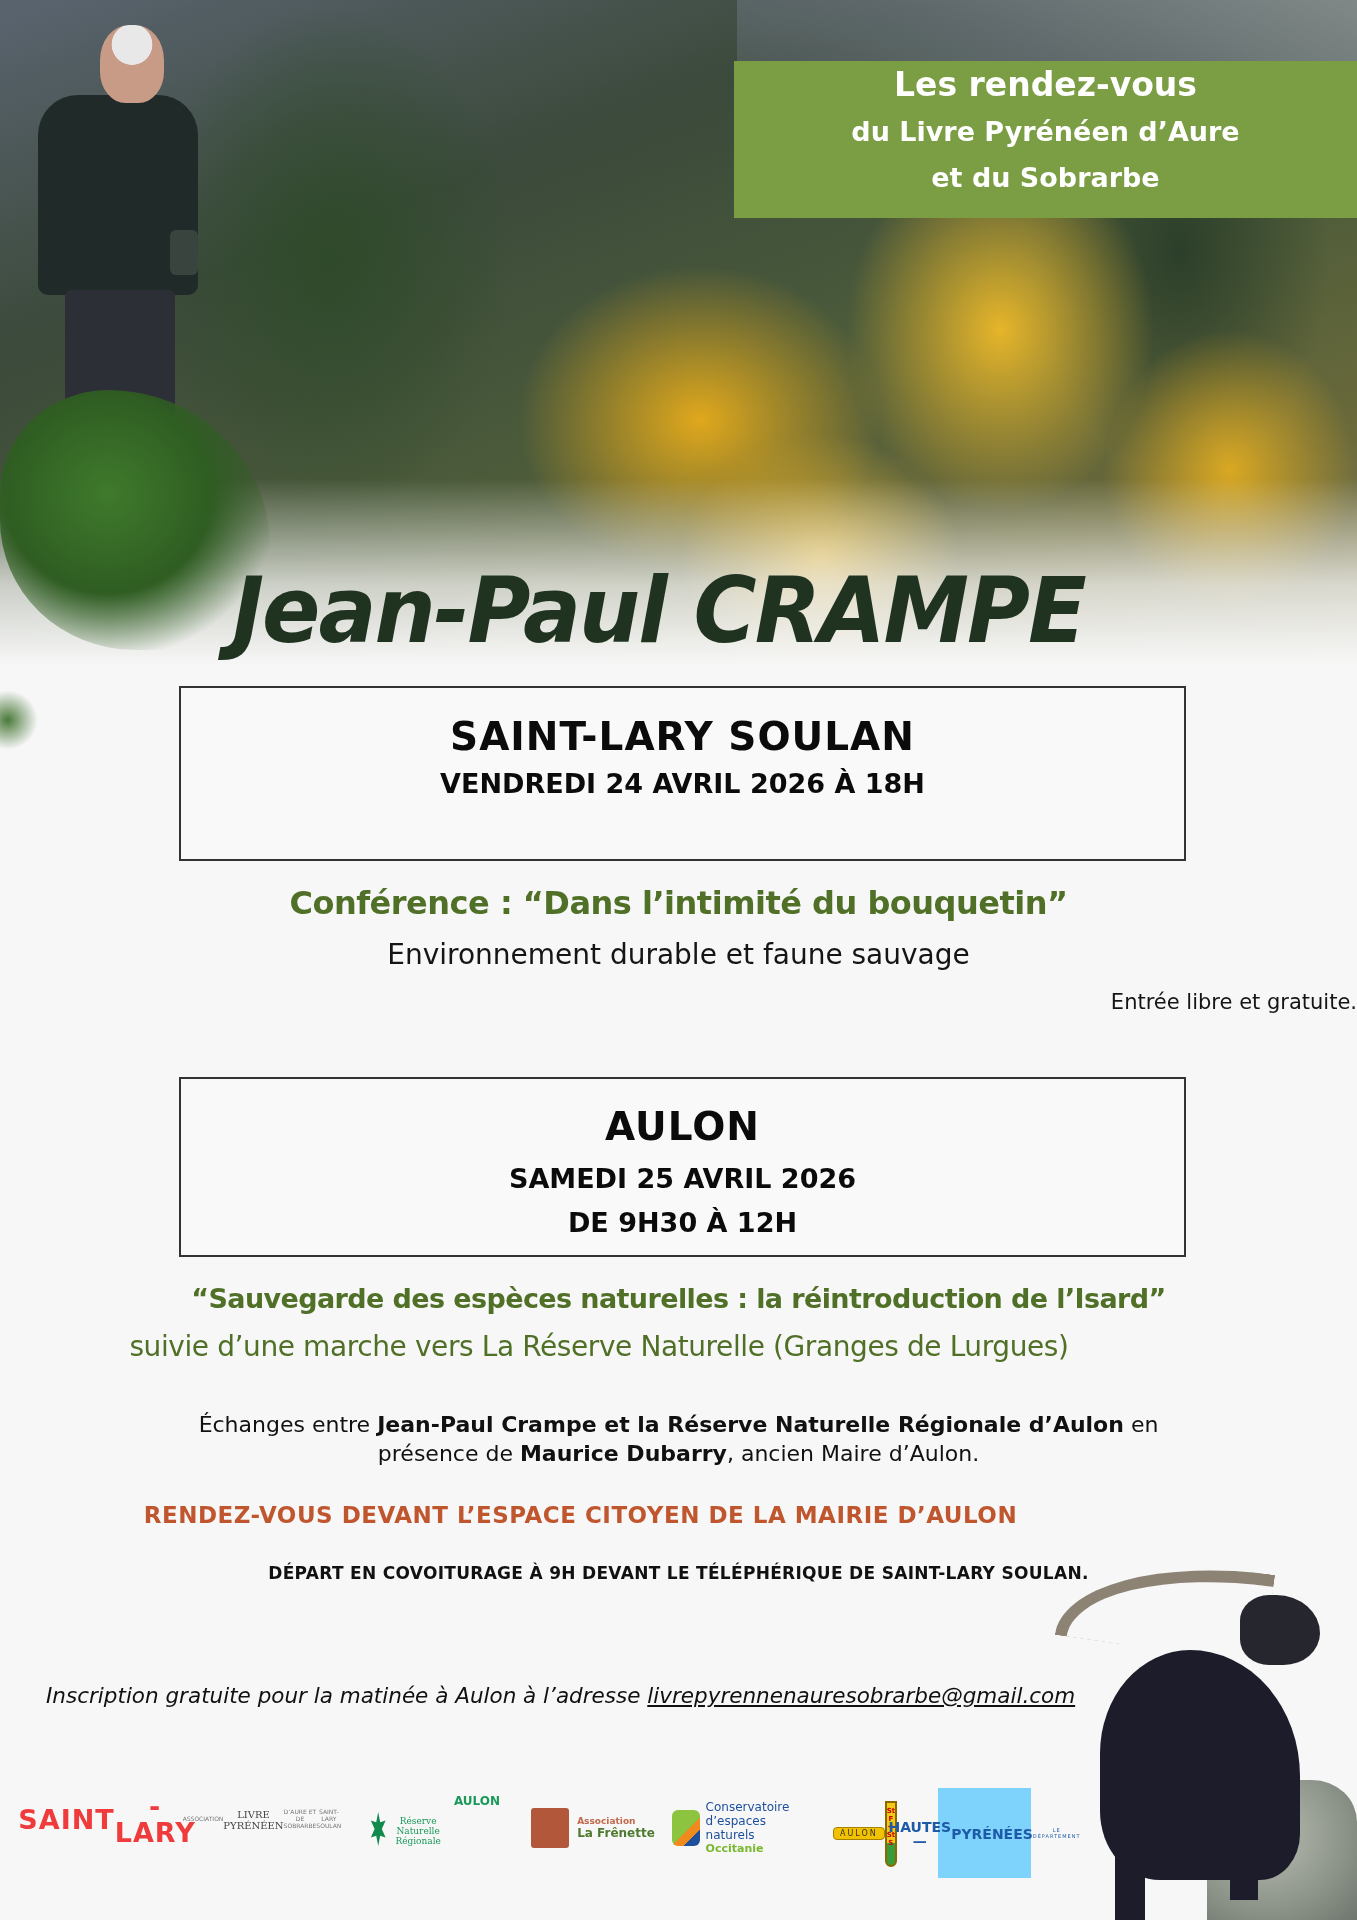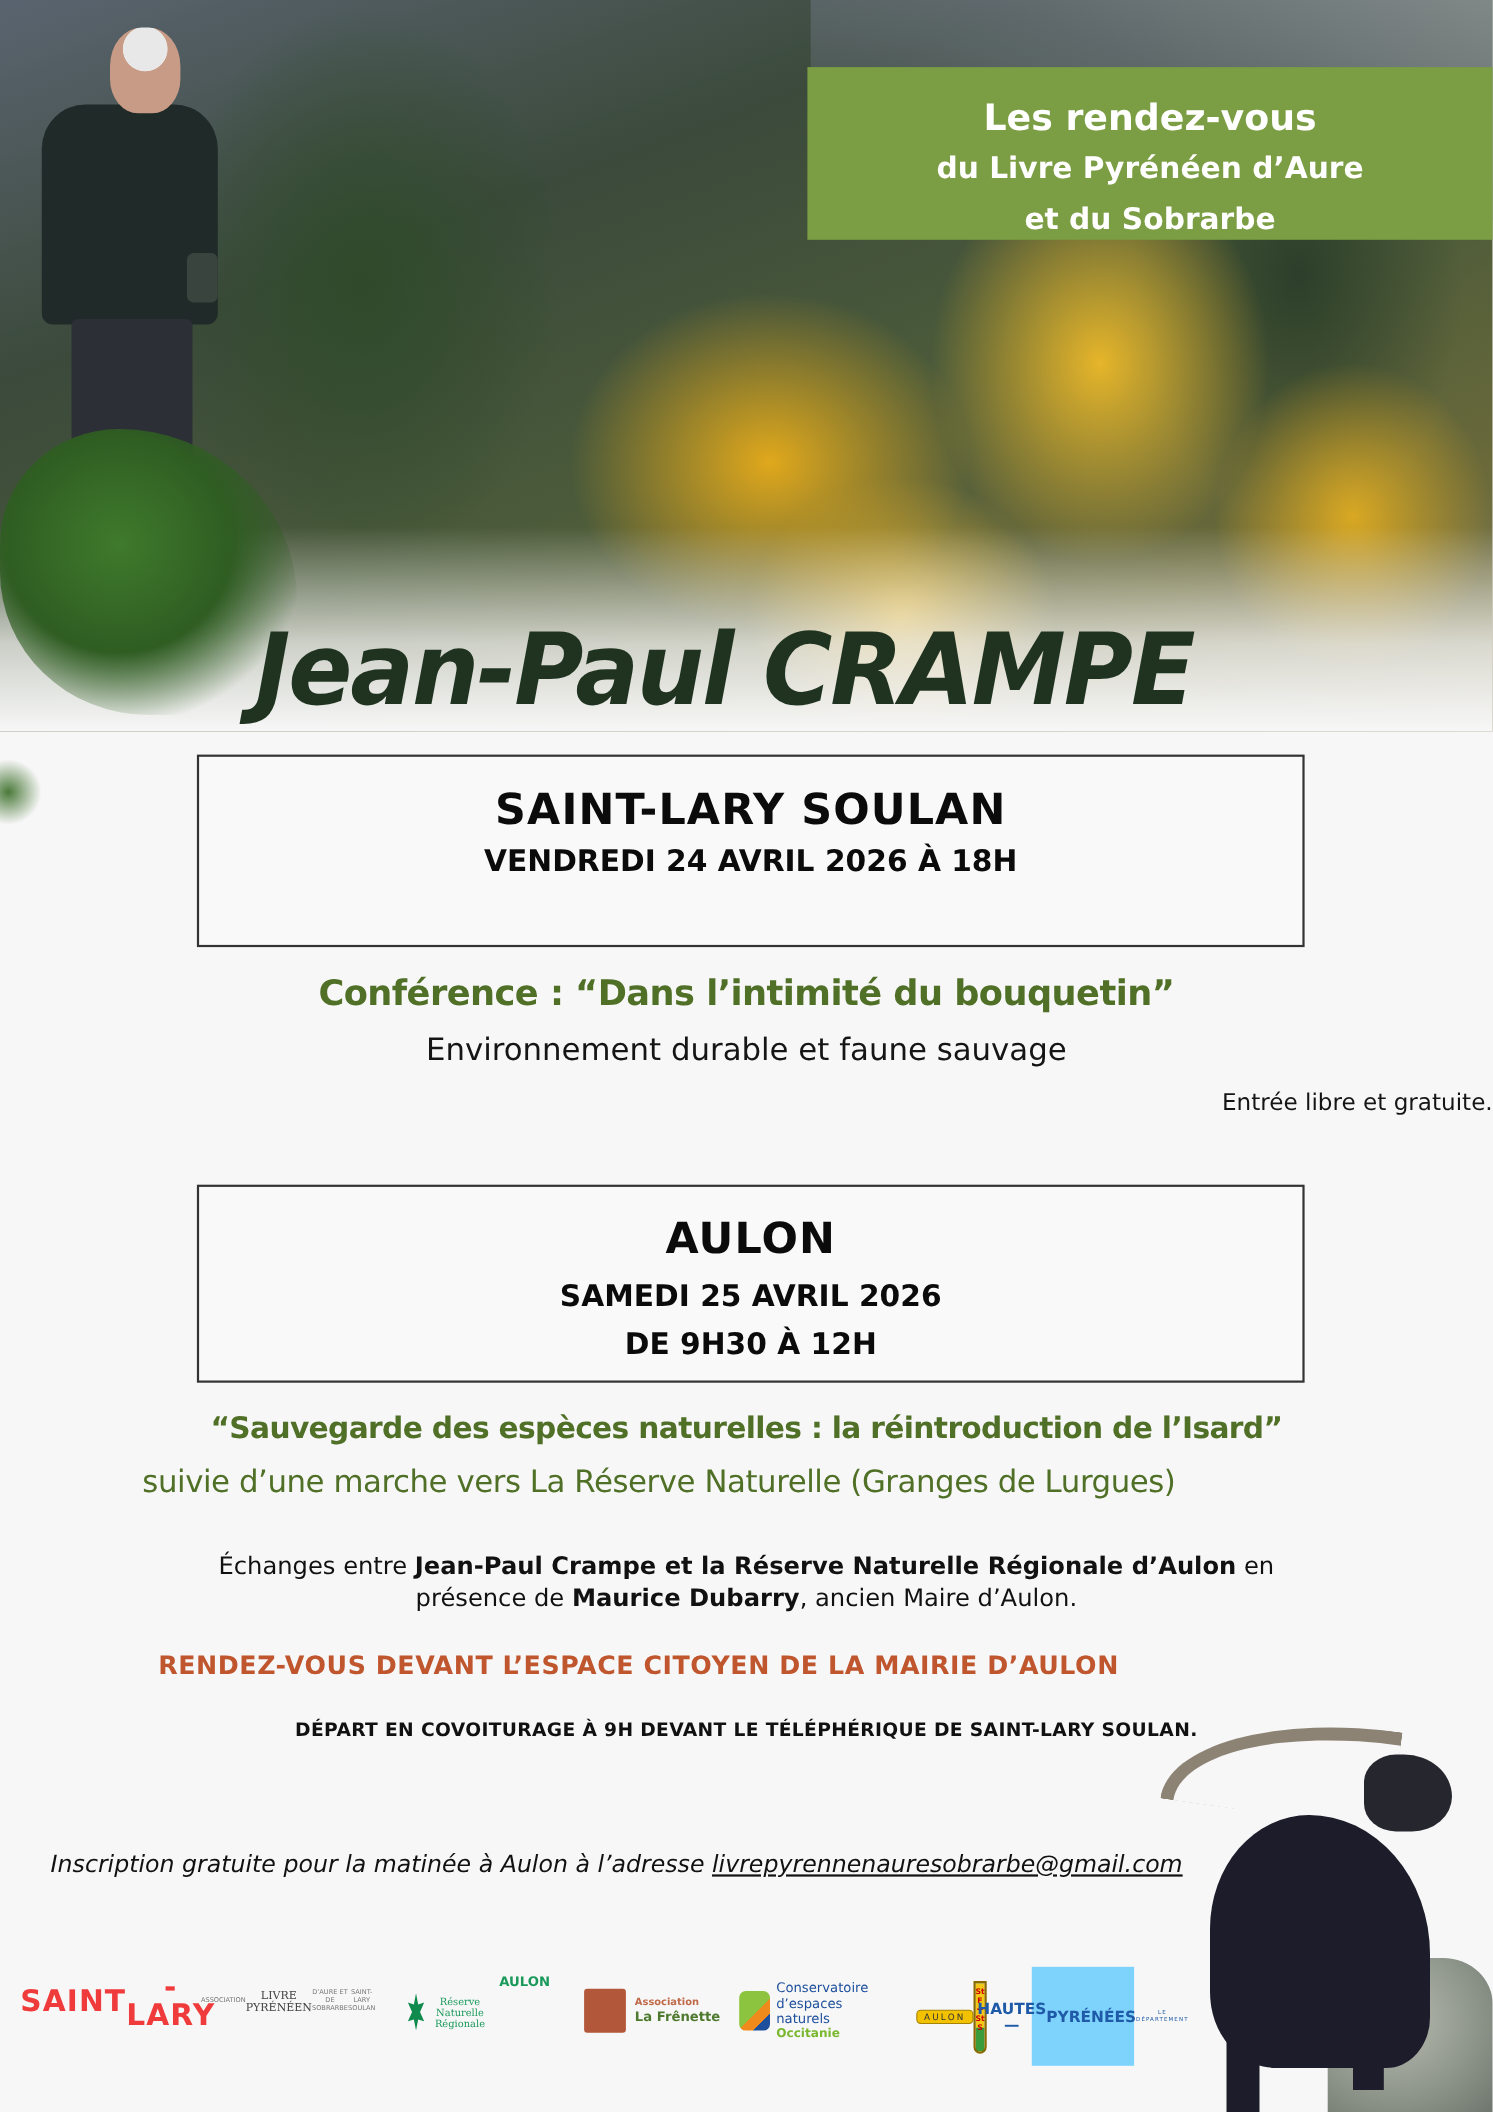--- a/index.html
+++ b/index.html
@@ -23,21 +23,21 @@
   .person { position: absolute; left: 20px; top: 25px; width: 210px; height: 440px; }
   .person .head { position: absolute; left: 80px; top: 0; width: 64px; height: 78px; border-radius: 45% 45% 40% 40%;
     background: radial-gradient(circle at 50% 25%, #e8e8e8 0 30%, #c89b86 31% 100%); }
   .person .torso { position: absolute; left: 18px; top: 70px; width: 160px; height: 200px; border-radius: 40px 40px 10px 10px; background: #1f2a29; }
   .person .legs { position: absolute; left: 45px; top: 265px; width: 110px; height: 180px; border-radius: 6px; background: #2c2f36; }
   .person .bino { position: absolute; left: 150px; top: 205px; width: 28px; height: 45px; border-radius: 6px; background: #3a443e; }
   .foliage-left { position: absolute; left: 0; top: 390px; width: 270px; height: 260px; border-radius: 40% 60% 30% 50%;
     background: radial-gradient(ellipse at 40% 40%, #3f7a2c 0%, #2f5d22 45%, rgba(47,93,34,0) 75%); }
 
   .banner { position: absolute; left: 734px; top: 61px; width: 623px; height: 157px; background: #7b9d43;
-    color: #fff; text-align: center; font-family: "DejaVu Sans", sans-serif; font-weight: bold; padding-top: 22px; }
+    color: #fff; text-align: center; font-family: "DejaVu Sans", sans-serif; font-weight: bold; padding-top: 0; }
   .banner .l1 { font-size: 33px; line-height: 48px; }
   .banner .l2 { font-size: 27px; line-height: 46px; }
   .banner .l3 { font-size: 27px; line-height: 46px; }
 
   .name { position: absolute; left: 0; width: 1357px; top: 560px; text-align: center;
     font-family: "DejaVu Sans", sans-serif; font-weight: bold; font-style: italic; font-size: 86px; letter-spacing: -2px;
     color: #1f3320; transform: scaleY(1.05); }
   .name-center { display: inline-block; margin-left: -40px; }
 
   .leaf-edge { position: absolute; left: 0; top: 690px; width: 38px; height: 60px;

